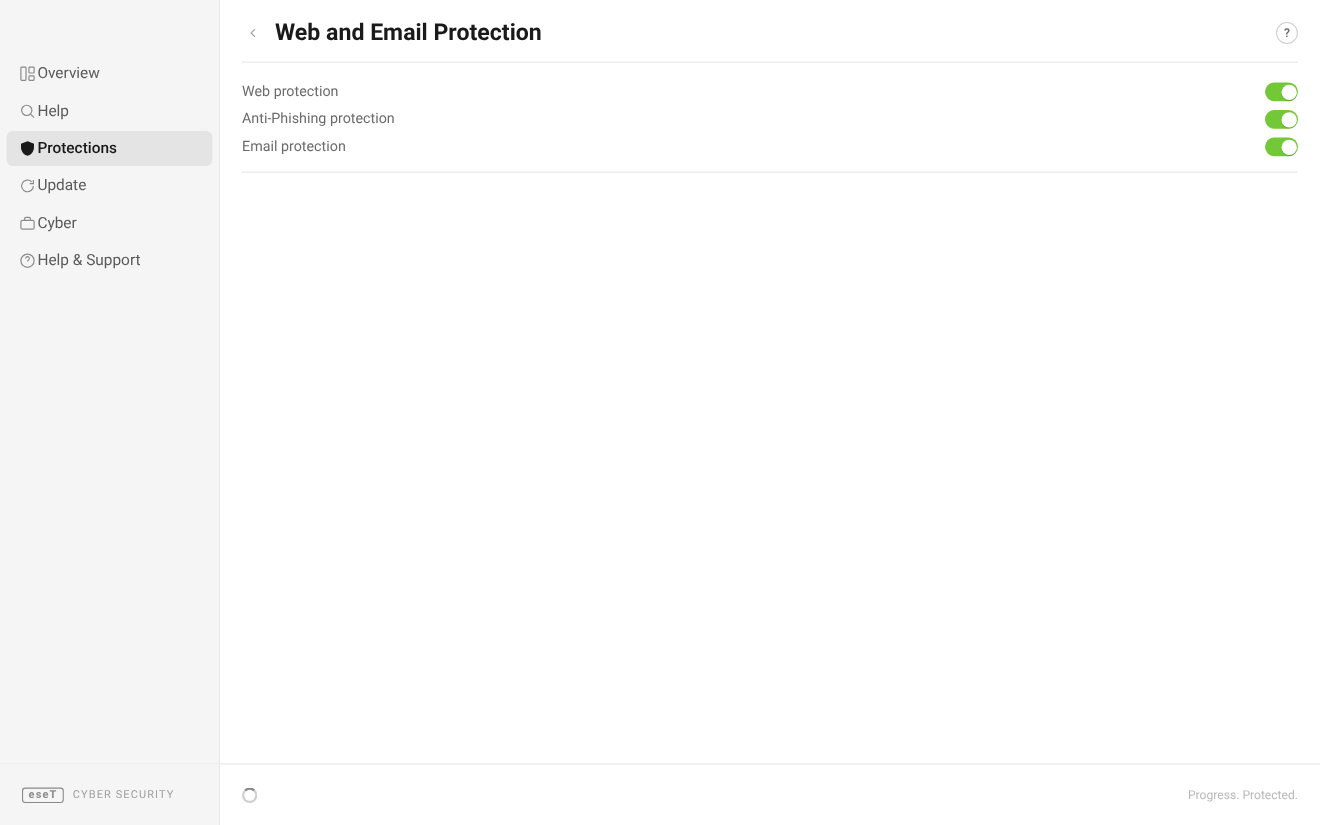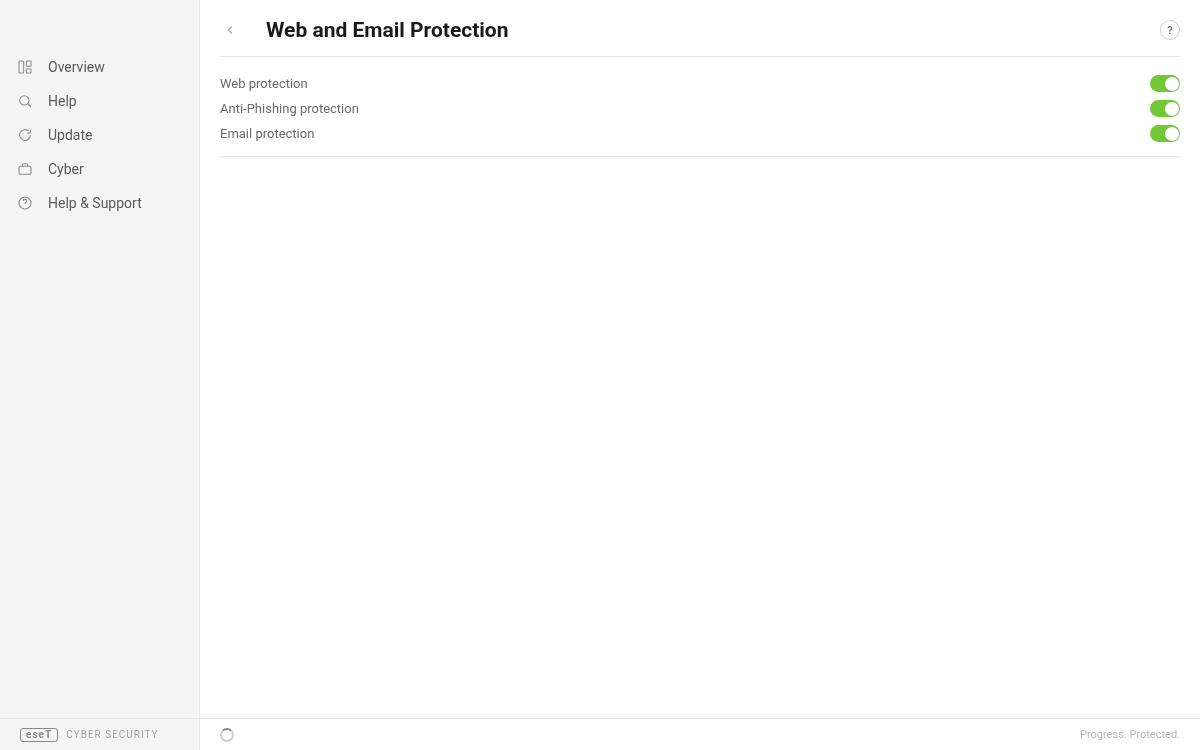--- a/index.html
+++ b/index.html
@@ -29,21 +29,20 @@
   
   .sidebar{
     width:var(--sidebar-width);
     background:var(--sidebar-bg);
     border-right:1px solid var(--divider);
     padding:50px 6px 0 6px;
     display:flex;flex-direction:column;
   }
   .sidebar-item{
     display:flex;align-items:center;
-    gap:14px;
     padding:7px 10px;
     border-radius:6px;
     color:#5a5a5a;
     margin:1px 0;
     cursor:pointer;
     font-size:14px;
   }
   .sidebar-item.active{
     background:var(--sidebar-item-active);
     color:#1a1a1a;
@@ -60,21 +59,20 @@
   .main{
     flex:1;
     display:flex;flex-direction:column;
     padding:0 20px;
     min-width:0;
   }
   .page-header{
     display:flex;align-items:center;
     padding:18px 0 14px 0;
     border-bottom:1px solid var(--divider);
-    gap:16px;
   }
   .back-btn{
     width:20px;height:20px;
     display:flex;align-items:center;justify-content:center;
     color:#a6a6a6;cursor:pointer;margin-right:10px;
   }
   .back-btn svg{width:14px;height:14px;stroke:currentColor;fill:none;stroke-width:2;}
   .page-title{
     font-size:21px;font-weight:700;color:#1a1a1a;
     flex:1;
@@ -109,21 +107,21 @@
     top:1.5px;right:1.5px;
     width:14px;height:14px;border-radius:50%;
     background:#fff;
     box-shadow:0 1px 1px rgba(0,0,0,.15);
   }
   .info-text{
     font-size:11px;color:var(--text-muted);
   }
   
   .footer{
-    height:32px;
+    height:56px;
     border-top:1px solid var(--divider);
     display:flex;align-items:center;
     padding:0 20px;
     font-size:11px;color:var(--text-light);
   }
   .footer-sidebar{
     width:var(--sidebar-width);
     display:flex;align-items:center;gap:8px;
     margin-left:-20px;padding-left:20px;
     height:100%;
@@ -175,20 +173,28 @@
     <div class="sidebar-item">
       <span class="icon">
         <svg viewBox="0 0 24 24">
             <circle cx="11" cy="11" r="7"></circle>
             <line x1="21" y1="21" x2="16.5" y2="16.5"></line>
           </svg>
       </span>
       <span>Help</span>
     </div>
 
+    <div class="sidebar-item active">
+      <span class="icon">
+        <svg viewBox="0 0 24 24">
+            <path d="M12 3l8 3v5c0 5-3.5 9-8 10-4.5-1-8-5-8-10V6l8-3z" fill="currentColor" stroke="currentColor"></path>
+          </svg>
+      </span>
+      <span>Protections</span>
+    </div>
 
     <div class="sidebar-item">
       <span class="icon">
         <svg viewBox="0 0 24 24">
             <path d="M20 12a8 8 0 1 1-2.34-5.66"></path>
             <polyline points="20 4 20 9 15 9"></polyline>
           </svg>
       </span>
       <span>Update</span>
     </div>

